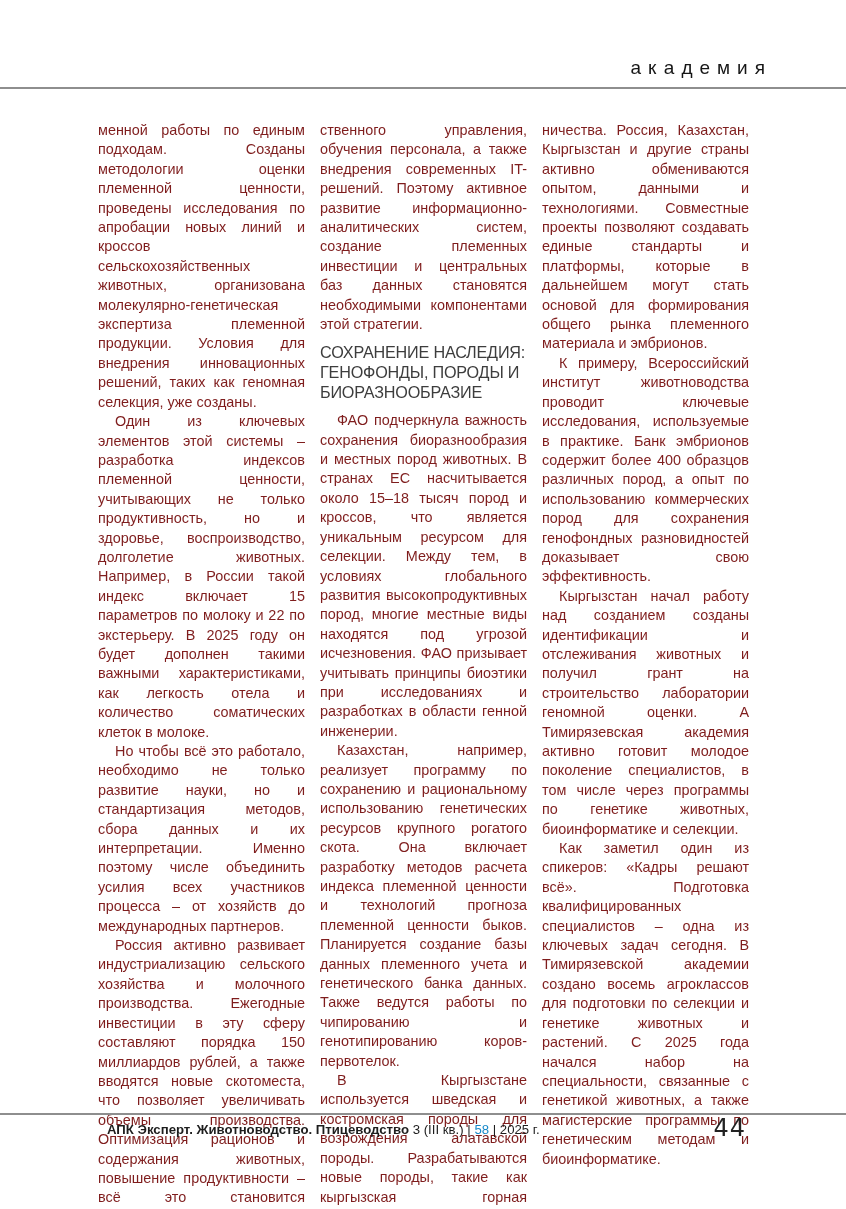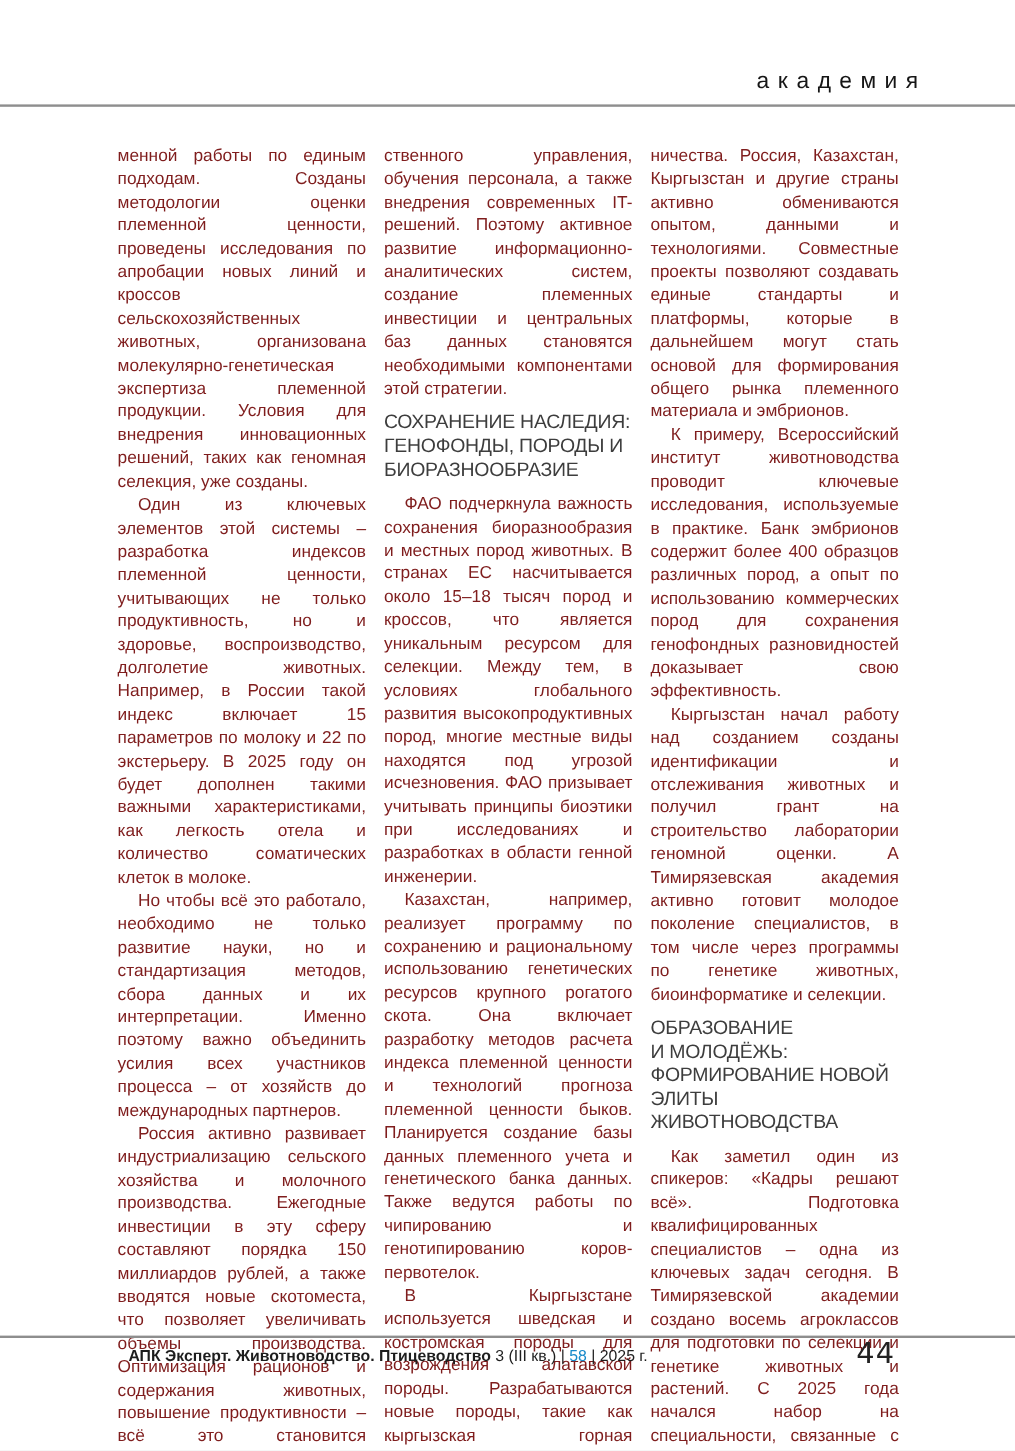--- a/index.html
+++ b/index.html
@@ -76,44 +76,40 @@
 
   <div class="section-label">академия</div>
 
   <div class="rule rule-top"></div>
 
   <div class="content">
 
     <div class="col">
       <p class="body noindent">менной работы по единым подходам. Созданы методологии оценки племенной ценности, проведены исследования по апробации новых линий и кроссов сельскохозяйственных животных, организована молекулярно-генетическая экспертиза племенной продукции. Условия для внедрения инновационных решений, таких как геномная селекция, уже созданы.</p>
       <p class="body">Один из ключевых элементов этой системы – разработка индексов племенной ценности, учитывающих не только продуктивность, но и здоровье, воспроизводство, долголетие животных. Например, в России такой индекс включает 15 параметров по молоку и 22 по экстерьеру. В 2025 году он будет дополнен такими важными характеристиками, как легкость отела и количество соматических клеток в молоке.</p>
-      <p class="body">Но чтобы всё это работало, необходимо не только развитие науки, но и стандартизация методов, сбора данных и их интерпретации. Именно поэтому важно объединить усилия всех участников процесса – от хозяйств до международных партнеров.</p>
+      <p class="body">Но чтобы всё это работало, необходимо не только развитие науки, но и стандартизация методов, сбора данных и их интерпретации. Именно поэтому числе объединить усилия всех участников процесса – от хозяйств до международных партнеров.</p>
       <p class="body">Россия активно развивает индустриализацию сельского хозяйства и молочного производства. Ежегодные инвестиции в эту сферу составляют порядка 150 миллиардов рублей, а также вводятся новые скотоместа, что позволяет увеличивать объемы производства. Оптимизация рационов и содержания животных, повышение продуктивности – всё это становится реальностью благодаря системному подходу и долгосрочному планированию.</p>
 
     </div>
 
     <div class="col">
       <p class="body noindent">ственного управления, обучения персонала, а также внедрения современных IT-решений. Поэтому активное развитие информационно-аналитических систем, создание племенных инвестиции и центральных баз данных становятся необходимыми компонентами этой стратегии.</p>
       <h2 class="heading">СОХРАНЕНИЕ НАСЛЕДИЯ:
 ГЕНОФОНДЫ, ПОРОДЫ И
 БИОРАЗНООБРАЗИЕ</h2>
       <p class="body">ФАО подчеркнула важность сохранения биоразнообразия и местных пород животных. В странах ЕС насчитывается около 15–18 тысяч пород и кроссов, что является уникальным ресурсом для селекции. Между тем, в условиях глобального развития высокопродуктивных пород, многие местные виды находятся под угрозой исчезновения. ФАО призывает учитывать принципы биоэтики при исследованиях и разработках в области генной инженерии.</p>
       <p class="body">Казахстан, например, реализует программу по сохранению и рациональному использованию генетических ресурсов крупного рогатого скота. Она включает разработку методов расчета индекса племенной ценности и технологий прогноза племенной ценности быков. Планируется создание базы данных племенного учета и генетического банка данных. Также ведутся работы по чипированию и генотипированию коров-первотелок.</p>
       <p class="body">В Кыргызстане используется шведская и костромская породы для возрождения алатавской породы. Разрабатываются новые породы, такие как кыргызская горная мерностная, а также выводится многоплодная порода овец на основе романской. Местные грубашные козы остаются золотым фондом и используются как материнская порода.</p>
 
     </div>
 
     <div class="col">
       <p class="body noindent">ничества. Россия, Казахстан, Кыргызстан и другие страны активно обмениваются опытом, данными и технологиями. Совместные проекты позволяют создавать единые стандарты и платформы, которые в дальнейшем могут стать основой для формирования общего рынка племенного материала и эмбрионов.</p>
       <p class="body">К примеру, Всероссийский институт животноводства проводит ключевые исследования, используемые в практике. Банк эмбрионов содержит более 400 образцов различных пород, а опыт по использованию коммерческих пород для сохранения генофондных разновидностей доказывает свою эффективность.</p>
       <p class="body">Кыргызстан начал работу над созданием созданы идентификации и отслеживания животных и получил грант на строительство лаборатории геномной оценки. А Тимирязевская академия активно готовит молодое поколение специалистов, в том числе через программы по генетике животных, биоинформатике и селекции.</p>
-      <h2 class="heading">ОБРАЗОВАНИЕ
-И МОЛОДЁЖЬ:
-ФОРМИРОВАНИЕ НОВОЙ
-ЭЛИТЫ ЖИВОТНОВОДСТВА</h2>
       <p class="body">Как заметил один из спикеров: «Кадры решают всё». Подготовка квалифицированных специалистов – одна из ключевых задач сегодня. В Тимирязевской академии создано восемь агроклассов для подготовки по селекции и генетике животных и растений. С 2025 года начался набор на специальности, связанные с генетикой животных, а также магистерские программы по генетическим методам и биоинформатике.</p>
 
     </div>
 
   </div>
 
   <div class="rule rule-bottom"></div>
 
   <div class="footer-text">
     <span class="bold">АПК Эксперт. Животноводство. Птицеводство</span>

